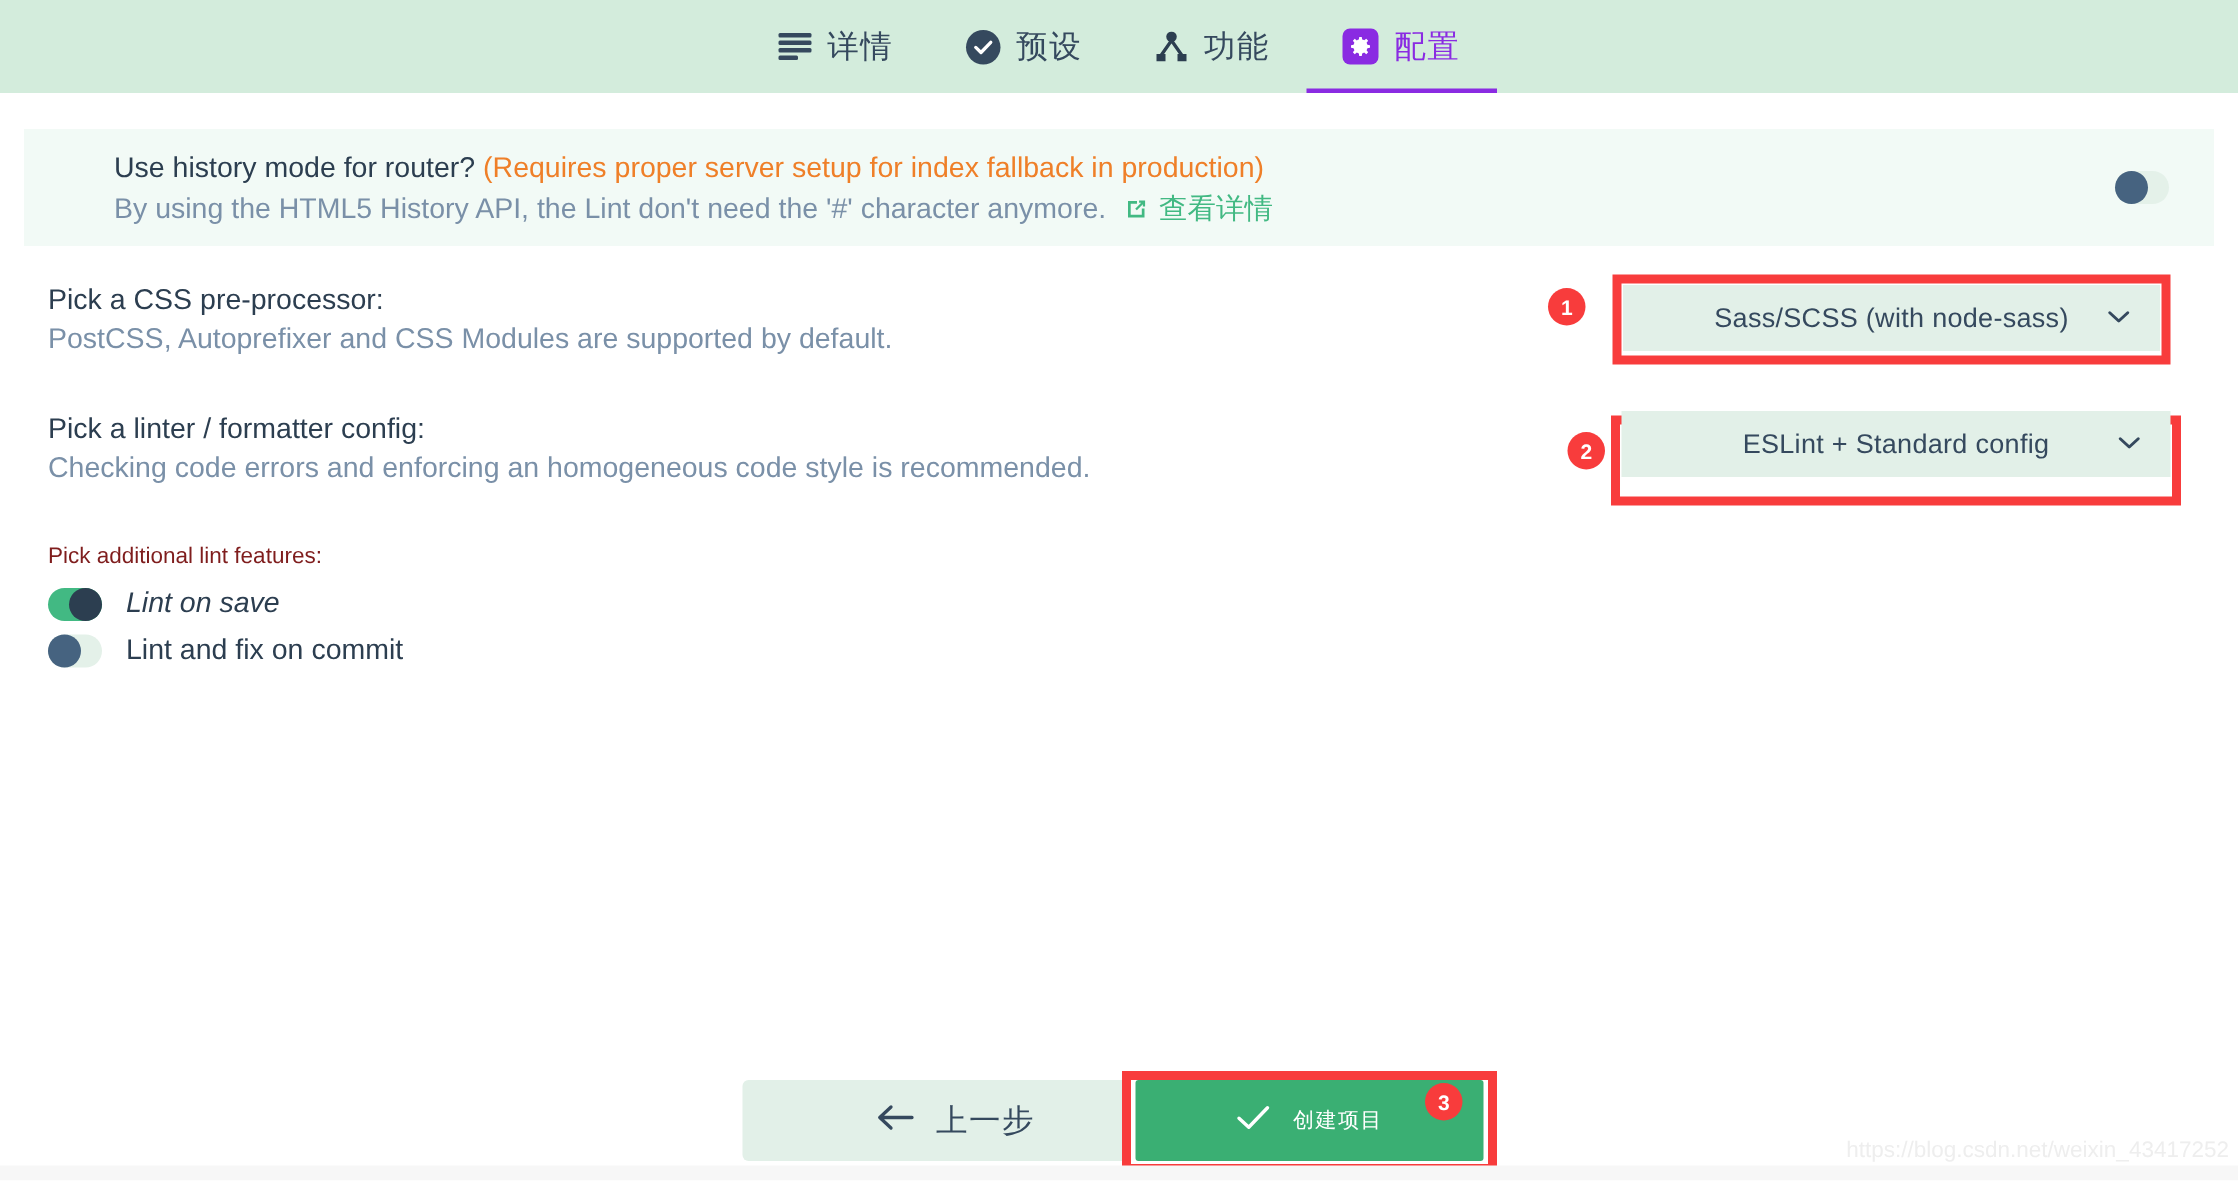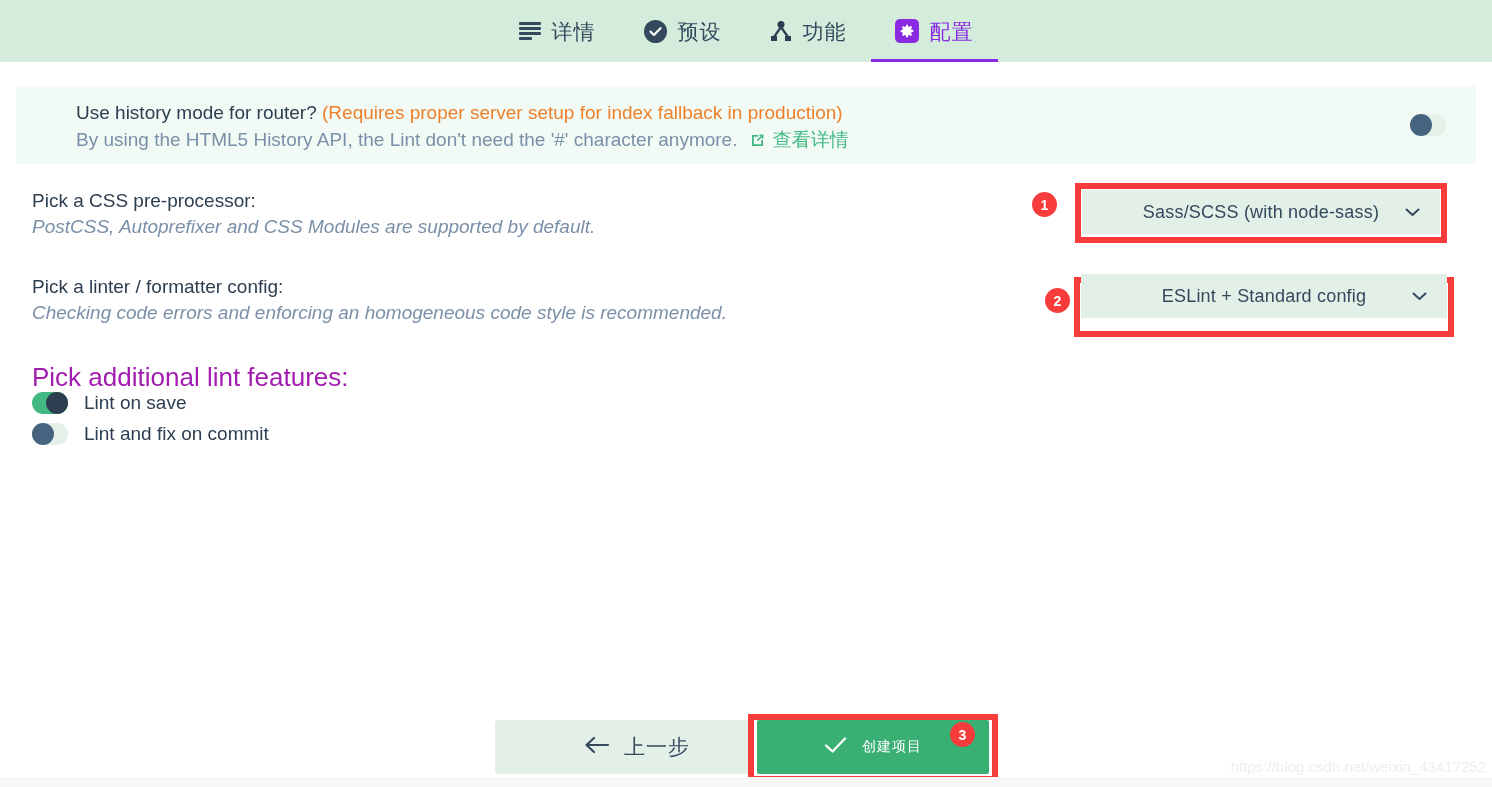--- a/index.html
+++ b/index.html
@@ -117,21 +117,21 @@
   .switch-lg.off .track { background: #e4f1e9; }
   .switch-lg.off .knob  { background: #466380; left: 0; }
   .switch-lg.on  .track { background: #42b983; }
   .switch-lg.on  .knob  { background: #2c3e50; left: 14px; }
 
   .hist-switch { position: absolute; right: 30px; top: 28px; }
 
   
   .opt { position: absolute; left: 32px; }
   .opt-title { font-size: 19px; color: #2c3e50; line-height: 26px; white-space: nowrap; }
-  .opt-sub   { font-size: 19px; color: #7a90a8; line-height: 26px; white-space: nowrap; font-style: italic; }
+  .opt-sub   { font-size: 19px; color: #7a90a8; line-height: 26px; white-space: nowrap; }
 
   
   .select-wrap { position: absolute; }
   .select-box {
     background: #e2f0e8;
     border: none;
     height: 44px;
     display: flex;
     align-items: center;
     justify-content: center;
@@ -151,21 +151,21 @@
   .badge {
     position: absolute;
     width: 25px; height: 25px; border-radius: 50%;
     background: #f83c3c; color: #ffffff;
     font-size: 14px; font-weight: bold;
     display:flex; align-items:center; justify-content:center;
     z-index: 6;
   }
 
   
-  .lint-title { position:absolute; left:32px; top:300px; font-size:26px; color:#a21caf;text-align:right; }
+  .lint-title { position:absolute; left:32px; top:300px; font-size:15px; color:#7f1d1d;text-align:right; }
   .lint-item { position:absolute; left:32px; display:flex; align-items:center; gap:16px; }
   .lint-label { font-size:19px; color:#2c3e50; white-space:nowrap; }
 
   
   .btn-back {
     position:absolute; left:495px; top:720px;
     width:236px; height:54px;
     background:#e2f0e8;
     border-radius:4px;
     display:flex; align-items:center; justify-content:center; gap:14px;
@@ -305,21 +305,21 @@
       <span class="select-caret">
         <svg width="15" height="9" viewBox="0 0 15 9">
             <path d="M1.5 1.5 L7.5 7 L13.5 1.5" stroke="#35495e" stroke-width="2" fill="none" stroke-linecap="round" stroke-linejoin="round"></path>
           </svg>
       </span>
     </div>
   </div>
 
   <div class="lint-title">Pick additional lint features:</div>
 
-  <div class="lint-item" style="top:330px;">
+  <div class="lint-item" style="top:330px;font-style:italic;">
     <span class="switch switch-lg on">
       <span class="track"></span>
       <span class="knob"></span>
     </span>
     <span class="lint-label">Lint on save</span>
   </div>
 
   <div class="lint-item" style="top:361px;">
     <span class="switch switch-lg off">
       <span class="track"></span>

